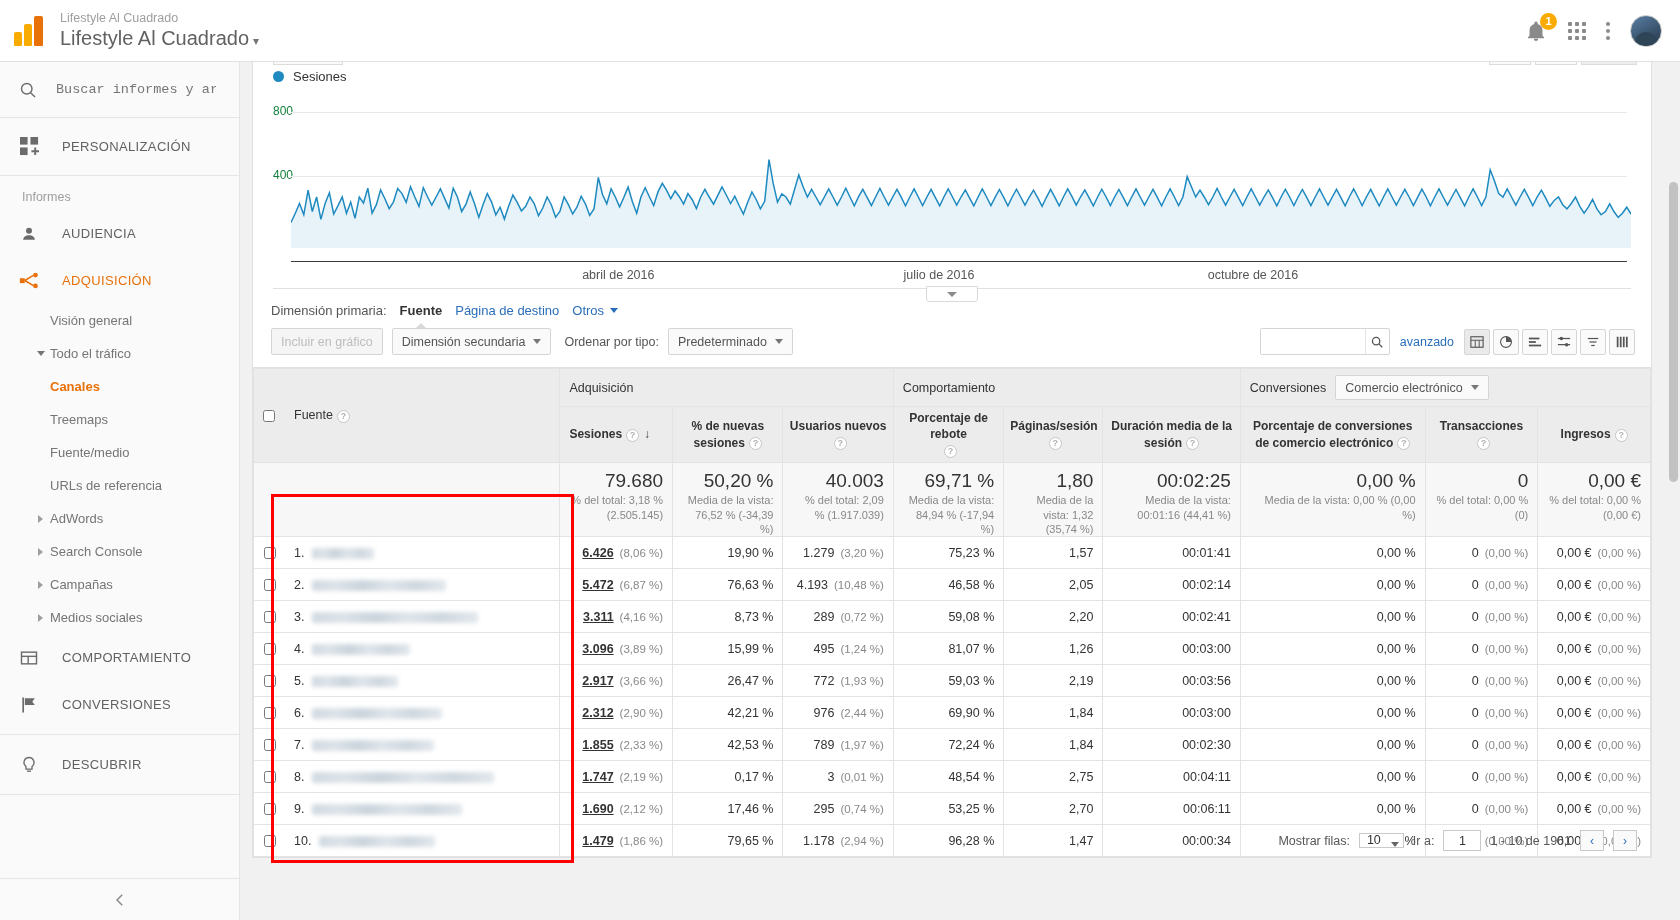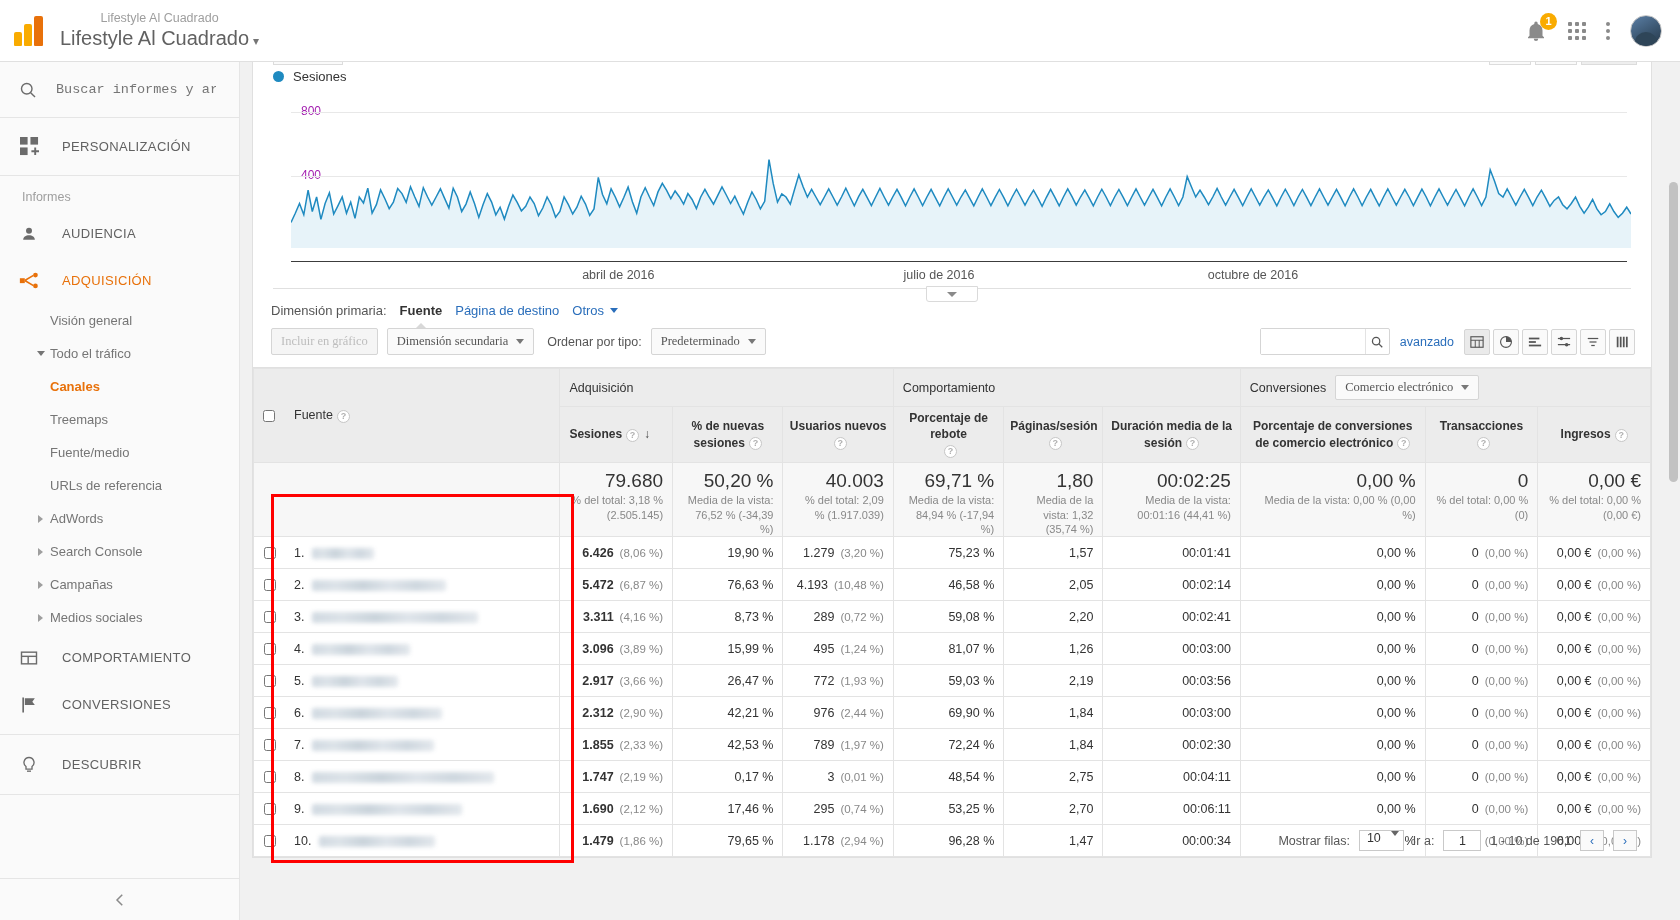--- a/index.html
+++ b/index.html
@@ -16,21 +16,21 @@
   .topbar{
     position:absolute; top:0; left:0; width:1680px; height:62px;
     background:#fff; border-bottom:1px solid #e0e0e0;
     display:flex; align-items:center; z-index:40;
   }
   .ga-logo{ width:34px; height:30px; margin-left:14px; margin-right:12px; position:relative; }
   .ga-logo .b1,.ga-logo .b2,.ga-logo .b3{ position:absolute; bottom:0; border-radius:2px 2px 1px 1px; }
   .ga-logo .b1{ left:0;  width:8px;  height:14px; background:#f9ab00; }
   .ga-logo .b2{ left:10px;width:8px;  height:22px; background:#f9ab00; }
   .ga-logo .b3{ left:20px;width:9px;  height:30px; background:#e8710a; }
-  .acct{ line-height:1.15;text-align:center; }
+  .acct{ line-height:1.15; }
   .acct .sup{ font-size:12.5px; color:#9e9e9e; }
   .acct .name{ font-size:20px; color:#616161; font-weight:400; margin-top:2px; }
   .acct .name .caret{ font-size:12px; color:#757575; margin-left:4px; }
   .topbar-right{ margin-left:auto; display:flex; align-items:center; gap:20px; padding-right:18px; }
   .bell{ position:relative; width:24px; height:24px; }
   .bell .badge{
     position:absolute; top:-6px; right:-9px; background:#f9ab00; color:#fff;
     width:17px; height:17px; border-radius:50%; font-size:11px;
     display:flex; align-items:center; justify-content:center; font-weight:700;
   }
@@ -102,21 +102,21 @@
     position:absolute; left:12px; top:-12px; width:1400px;
     background:#fff; border:1px solid #e0e0e0;
   }
 
   
   .chart-wrap{ padding:18px 20px 0 20px; position:relative; }
   .legend{ display:flex; align-items:center; gap:9px; margin-bottom:6px; }
   .legend .dot{ width:11px;height:11px;border-radius:50%; background:#1f8ac0; }
   .legend .t{ font-size:13px; color:#333; }
   .chart-area{ position:relative; height:172px; }
-  .ytick{ position:absolute; left:0; font-size:12px; color:#a21caf;margin-left:28px; }
+  .ytick{ position:absolute; left:0; font-size:12px; color:#15803d; }
   .gl{ position:absolute; left:18px; right:4px; height:1px; background:#e8e8e8; }
   .xaxis{ position:absolute; left:18px; right:4px; bottom:0; height:1px; background:#3c3c3c; }
   .xlabels{ position:relative; height:26px; margin-left:18px; margin-right:4px; }
   .xlabels span{ position:absolute; top:6px; font-size:12.5px; color:#555; transform:translateX(-50%); }
   .chart-bottom-line{ height:1px; background:#e0e0e0; margin:0 0 0 0; }
   .zoom-handle{
     position:absolute; left:50%; transform:translateX(-50%); bottom:-13px;
     width:52px; height:16px; background:#fff; border:1px solid #dadada; border-radius:0 0 3px 3px;
     display:flex; align-items:center; justify-content:center; cursor:pointer;
   }
@@ -139,21 +139,21 @@
   .dimrow .caretlink .cc{ width:0;height:0;border-left:4px solid transparent;border-right:4px solid transparent;border-top:5px solid #2a6ebb; }
 
   
   .toolbar{
     display:flex; align-items:center; gap:9px; padding:0 16px 12px 18px;
     border-bottom:1px solid #e0e0e0; position:relative;
   }
   .btn{
     height:27px; border:1px solid #d5d5d5; background:#fafafa; border-radius:2px;
     display:flex; align-items:center; gap:8px; padding:0 9px; font-size:12.5px;
-    color:#555; cursor:pointer; white-space:nowrap;font-family:Liberation Serif, serif;
+    color:#555; cursor:pointer; white-space:nowrap;
   }
   .btn.disabled{ color:#bdbdbd; background:#f5f5f5; }
   .btn .cc{ width:0;height:0;border-left:4px solid transparent;border-right:4px solid transparent;border-top:5px solid #777; }
   .tb-lab{ font-size:12.5px; color:#555; margin-left:4px; }
   .tb-right{ margin-left:auto; display:flex; align-items:center; gap:10px; }
   .searchbox{
     width:130px; height:27px; border:1px solid #d5d5d5; background:#fff; border-radius:2px;
     display:flex; align-items:center;
   }
   .searchbox input{ border:0;outline:0;width:104px;height:25px;padding:0 6px;font-family:inherit;font-size:12.5px; }
@@ -176,21 +176,21 @@
     display:inline-flex; align-items:center; justify-content:center;
     width:13px; height:13px; border-radius:50%; border:1px solid #c6c6c6;
     color:#b0b0b0; font-size:9px; font-weight:700; vertical-align:middle; margin-left:4px;
     background:#fff;
   }
   .sortarrow{ margin-left:5px; color:#444; font-size:12px; }
   .sumrow td{ background:#f7f7f7; height:60px; vertical-align:top; padding:7px 9px 0 9px !important; text-align:right; }
   .sumrow .big{ font-size:19px; color:#333; font-weight:400; line-height:1.12; }
   .sumrow .sub{ font-size:11px; color:#888; line-height:1.3; margin-top:2px; }
   .drow td{ height:32px; font-size:12.5px; color:#333; text-align:right; padding:0 9px !important; }
-  .drow td.num strong{ font-weight:700; }
+  .drow td.num strong{ font-weight:700;text-decoration:underline; }
   .drow td.num .pct{ color:#888; font-size:11.5px; margin-left:6px; }
   .drow .cb{ text-align:center; padding:0 !important; }
   .lbl-cell{ text-align:left !important; }
   .idx{ color:#333; font-size:12.5px; margin-right:8px; }
   .blur{
     display:inline-block; height:11px; border-radius:2px;
     background:linear-gradient(90deg,#cfd8e0 0%,#dbe2e8 18%,#c8d2da 38%,#dee4ea 58%,#cdd6de 78%,#e2e7ec 100%);
     filter:blur(2.1px); vertical-align:middle; opacity:.95;
   }
   input[type=checkbox].ck{
@@ -201,21 +201,21 @@
   .redbox{
     position:absolute; border:3px solid #ff0000; pointer-events:none; z-index:30;
   }
 
   
   .pager{
     position:absolute; right:14px; bottom:6px; display:flex; align-items:center; gap:9px;
     font-size:12.5px; color:#555;
   }
   .mini-sel{
-    height:21px; border:1px solid #c9c9c9; background:#fff; display:flex; align-items:flex-start;
+    height:15px; border:1px solid #c9c9c9; background:#fff; display:flex; align-items:flex-end;
     padding:0 4px 0 7px; gap:10px; font-size:12.5px; color:#333; cursor:pointer;
   }
   .mini-sel .cc{ width:0;height:0;border-left:4px solid transparent;border-right:4px solid transparent;border-top:5px solid #666; }
   .goto{ width:38px;height:21px;border:1px solid #c9c9c9;background:#fff;font-family:inherit;font-size:12.5px;text-align:center;color:#333; }
   .pgbtn{ width:24px;height:21px;border:1px solid #c9c9c9;background:#fafafa;display:flex;align-items:center;justify-content:center;cursor:pointer; }
   .pgbtn span{ font-size:12px;color:#2a6ebb; }
 
   
   .float-ctl{ position:absolute; top:-12px; right:14px; display:flex; gap:4px; z-index:5; }
   .fc{ width:42px;height:26px;border:1px solid #dcdcdc;background:#fafafa; }

